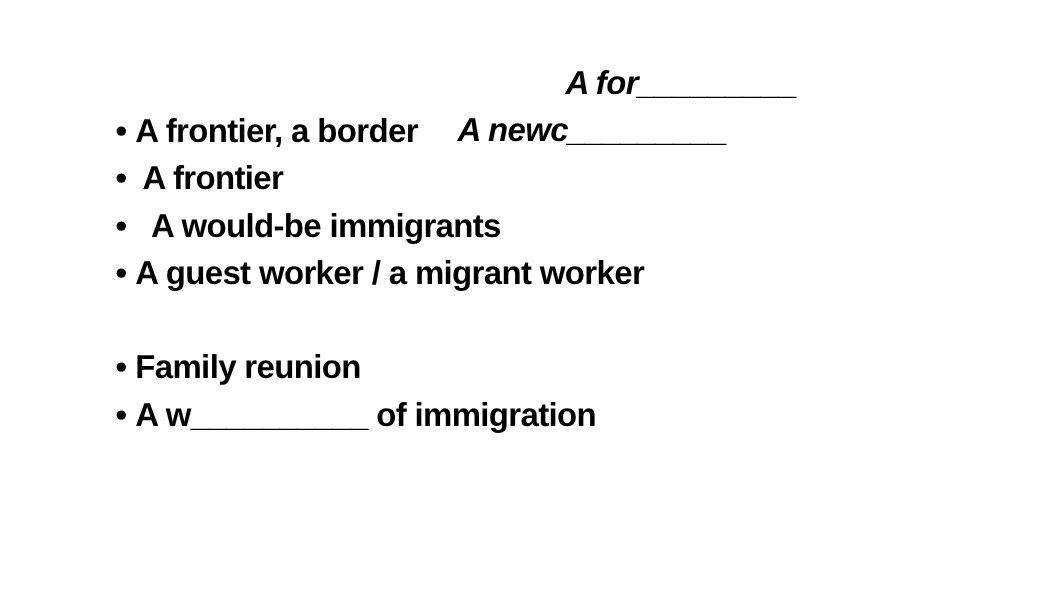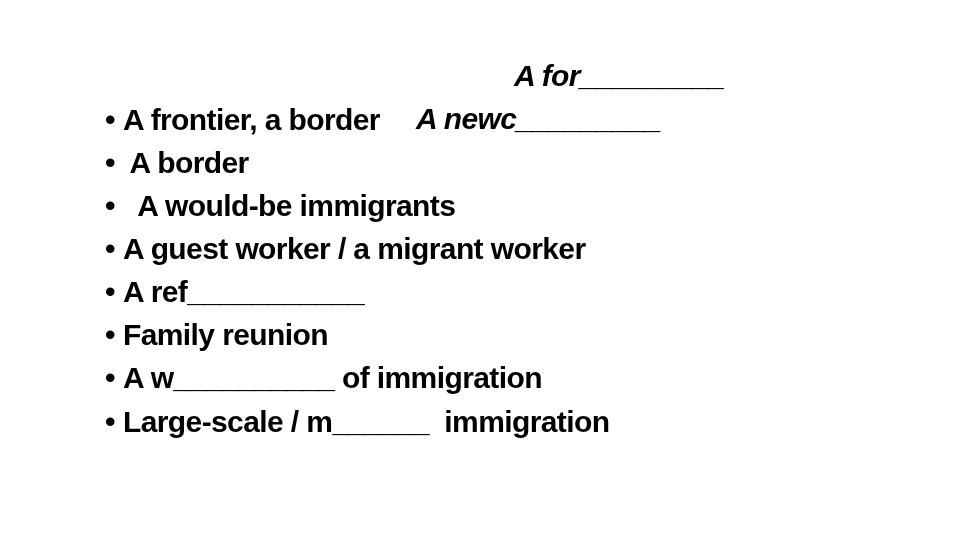--- a/index.html
+++ b/index.html
@@ -20,34 +20,28 @@
   </style>
 </head>
 <body>
 
 <div class="slide">
   <div class="line" style="top:54px">
     <span class="bullet">•</span><span>A frontier, a border</span>
     <span class="col2" style="left:440px">A for_________</span>
   </div>
   <div class="line" style="top:97px">
-    <span class="bullet">•</span><span> A border</span>
+    <span class="bullet">•</span><span> A frontier</span>
     <span class="col2" style="left:342px">A newc_________</span>
   </div>
   <div class="line" style="top:140px">
     <span class="bullet">•</span><span>  A would-be immigrants</span>
   </div>
   <div class="line" style="top:183px">
     <span class="bullet">•</span><span>A guest worker / a migrant worker</span>
   </div>
-  <div class="line" style="top:226px">
-    <span class="bullet">•</span><span>A ref___________</span>
-  </div>
   <div class="line" style="top:269px">
     <span class="bullet">•</span><span>Family reunion</span>
   </div>
   <div class="line" style="top:312px">
     <span class="bullet">•</span><span>A w__________ of immigration</span>
   </div>
-  <div class="line" style="top:356px">
-    <span class="bullet">•</span><span>Large-scale / m______  immigration</span>
-  </div>
 </div>
 
 </body></html>

